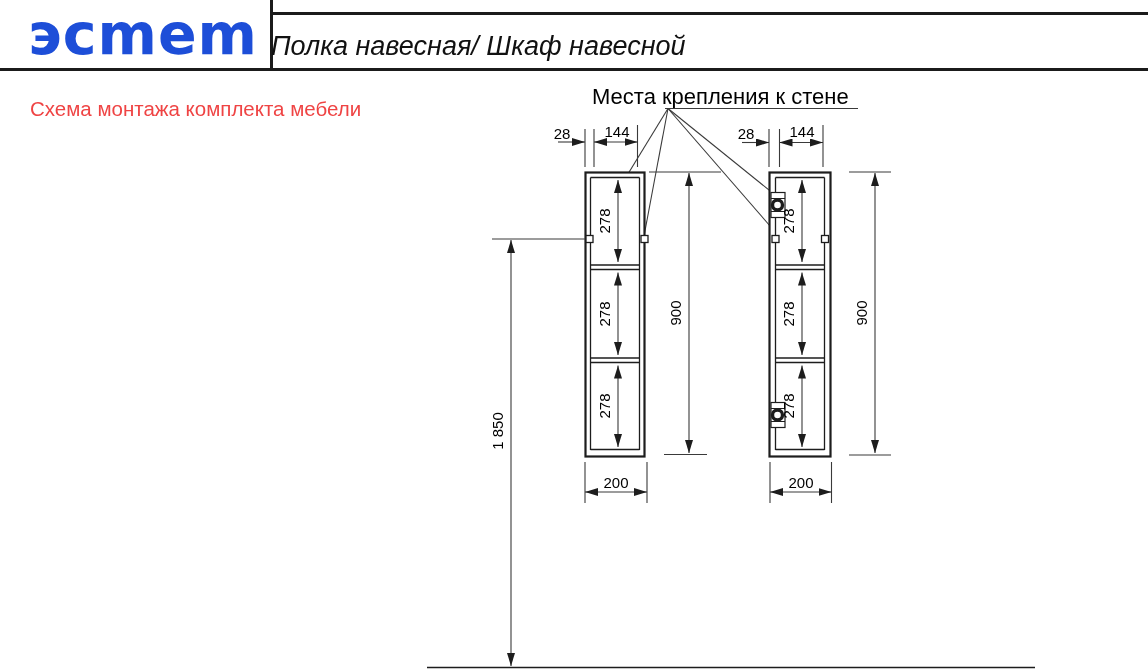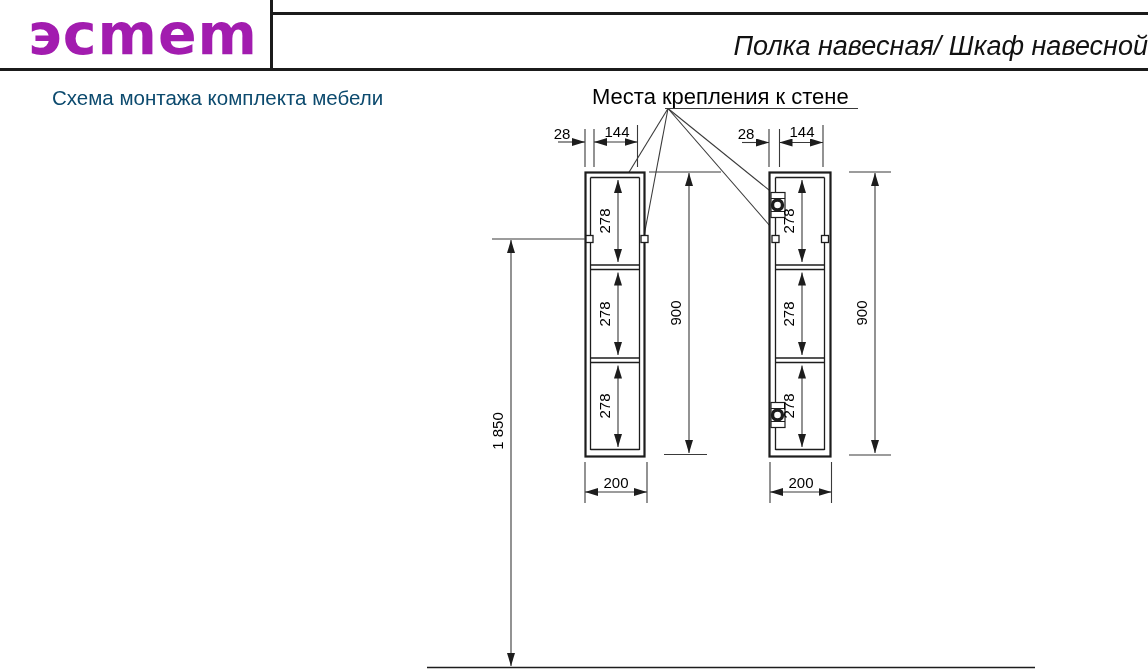--- a/index.html
+++ b/index.html
@@ -4,35 +4,35 @@
 <style>
   html,body{margin:0;padding:0;}
   body{
     width:1148px;height:670px;position:relative;background:#ffffff;
     font-family:"Liberation Sans",sans-serif;color:#000;overflow:hidden;
   }
   
   .logo{
     position:absolute;left:18px;top:2px;width:250px;height:66px;
     font-family:"DejaVu Sans",sans-serif;font-weight:bold;font-size:57px;
-    line-height:64px;color:#a21caf;letter-spacing:1px;text-align:center;
+    line-height:64px;color:#1d4ed8;letter-spacing:1px;text-align:center;
   }
   .hdr-vline{position:absolute;left:270px;top:0;width:3px;height:70px;background:#1b1b1b;}
   .hdr-top{position:absolute;left:271px;top:12px;width:877px;height:3px;background:#1b1b1b;}
   .hdr-bottom{position:absolute;left:0;top:68px;width:1148px;height:3px;background:#1b1b1b;}
   .title-band{
     position:absolute;left:271px;top:13px;width:877px;height:67px;
-    display:flex;align-items:center;justify-content:flex-end;
+    display:flex;align-items:center;justify-content:flex-start;
   }
   .title-band span{
     font-size:27px;font-style:italic;color:#111;
   }
   
   .note{
-    position:absolute;left:30px;top:84px;font-size:20.5px;line-height:27px;color:#0c4a6e;margin-left:22px;
+    position:absolute;left:30px;top:95px;font-size:20.5px;line-height:27px;color:#ef4444;
   }
   .note .l2{padding-left:4px;}
   
   svg.drawing{position:absolute;left:0;top:0;}
   text{fill:#000;font-family:"Liberation Sans",sans-serif;}
   .dimtxt{font-size:15px;}
   .callout{font-size:22px;}
 </style>
 </head>
 <body>

